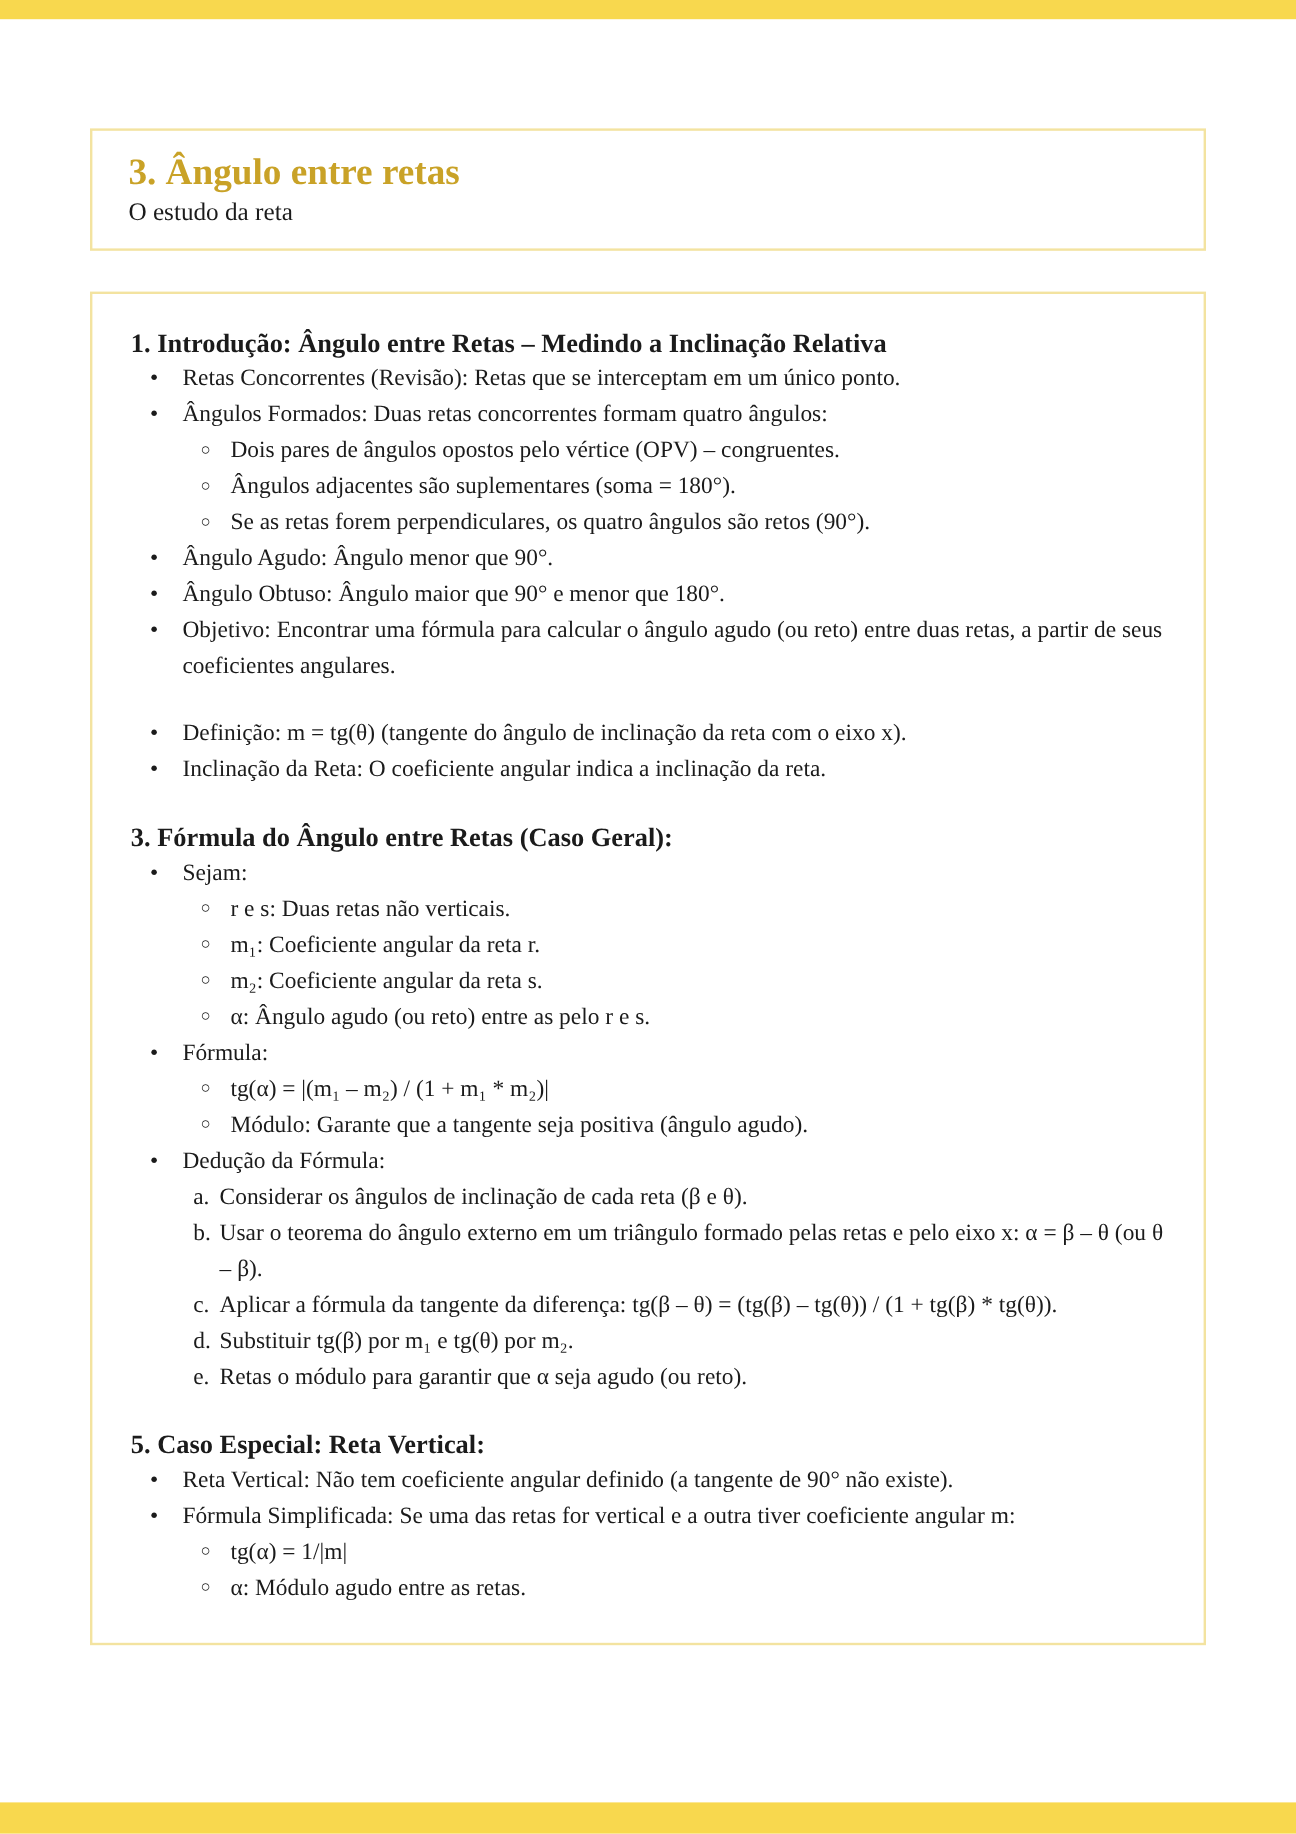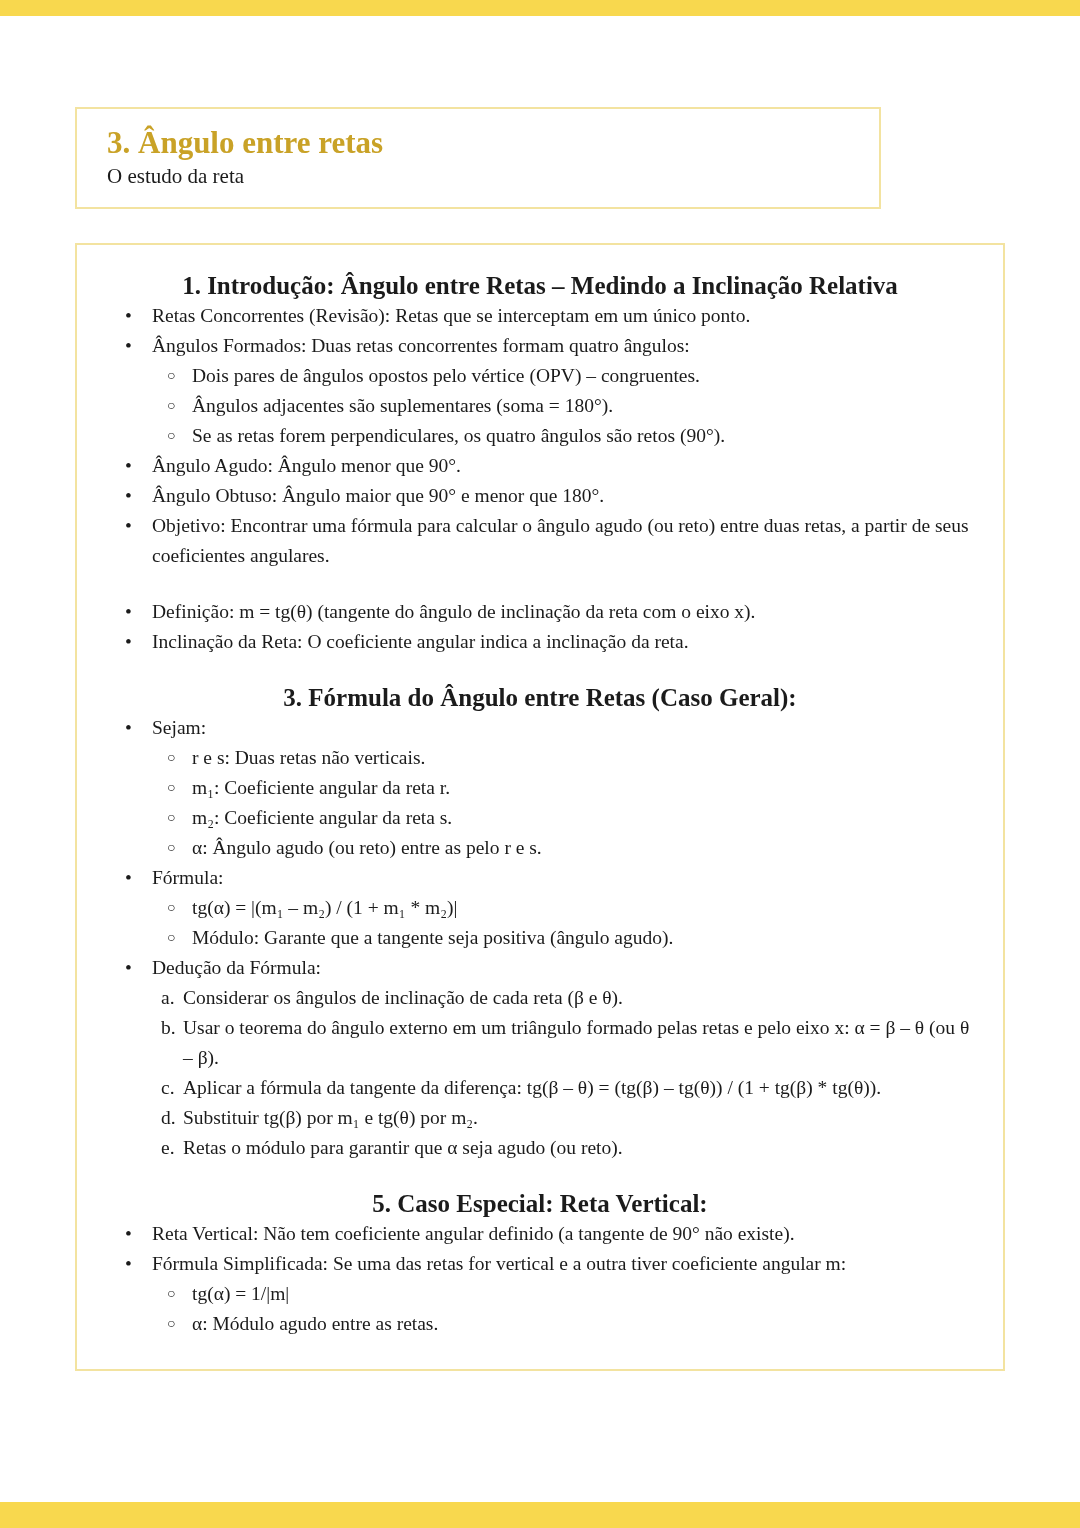--- a/index.html
+++ b/index.html
@@ -20,21 +20,21 @@
   .top-bar{
     position:absolute;top:0;left:0;width:100%;height:16px;
     background:var(--accent);
   }
   .bottom-bar{
     position:absolute;bottom:0;left:0;width:100%;height:26px;
     background:var(--accent);
   }
   .title-card{
     position:absolute;
-    left:75px;top:107px;width:806px;
+    left:75px;top:107px;width:930px;
     box-sizing:border-box;
     border:2px solid var(--card-border);
     padding:16px 30px 18px 30px;
     background:#ffffff;
   }
   .title-card h1{
     margin:0;
     font-size:31px;
     line-height:36px;
     font-weight:bold;
@@ -50,24 +50,23 @@
     position:absolute;
     left:75px;top:243px;width:930px;
     box-sizing:border-box;
     border:2px solid var(--card-border);
     padding:26px 32px 30px 32px;
     background:#ffffff;
   }
   .section{margin-top:26px;}
   .section:first-child{margin-top:0;}
   .section-heading{
-    font-size:25px;
+    font-size:22px;
     line-height:30px;
     font-weight:bold;
-    text-align:center;
   }
   .section-heading.regular{font-weight:normal;}
   .item{
     display:flex;
     font-size:19.5px;
     line-height:30px;
   }
   .item .marker{flex:0 0 auto;}
   .item .text{flex:1 1 auto;}
   .item.lvl1{padding-left:16px;}

